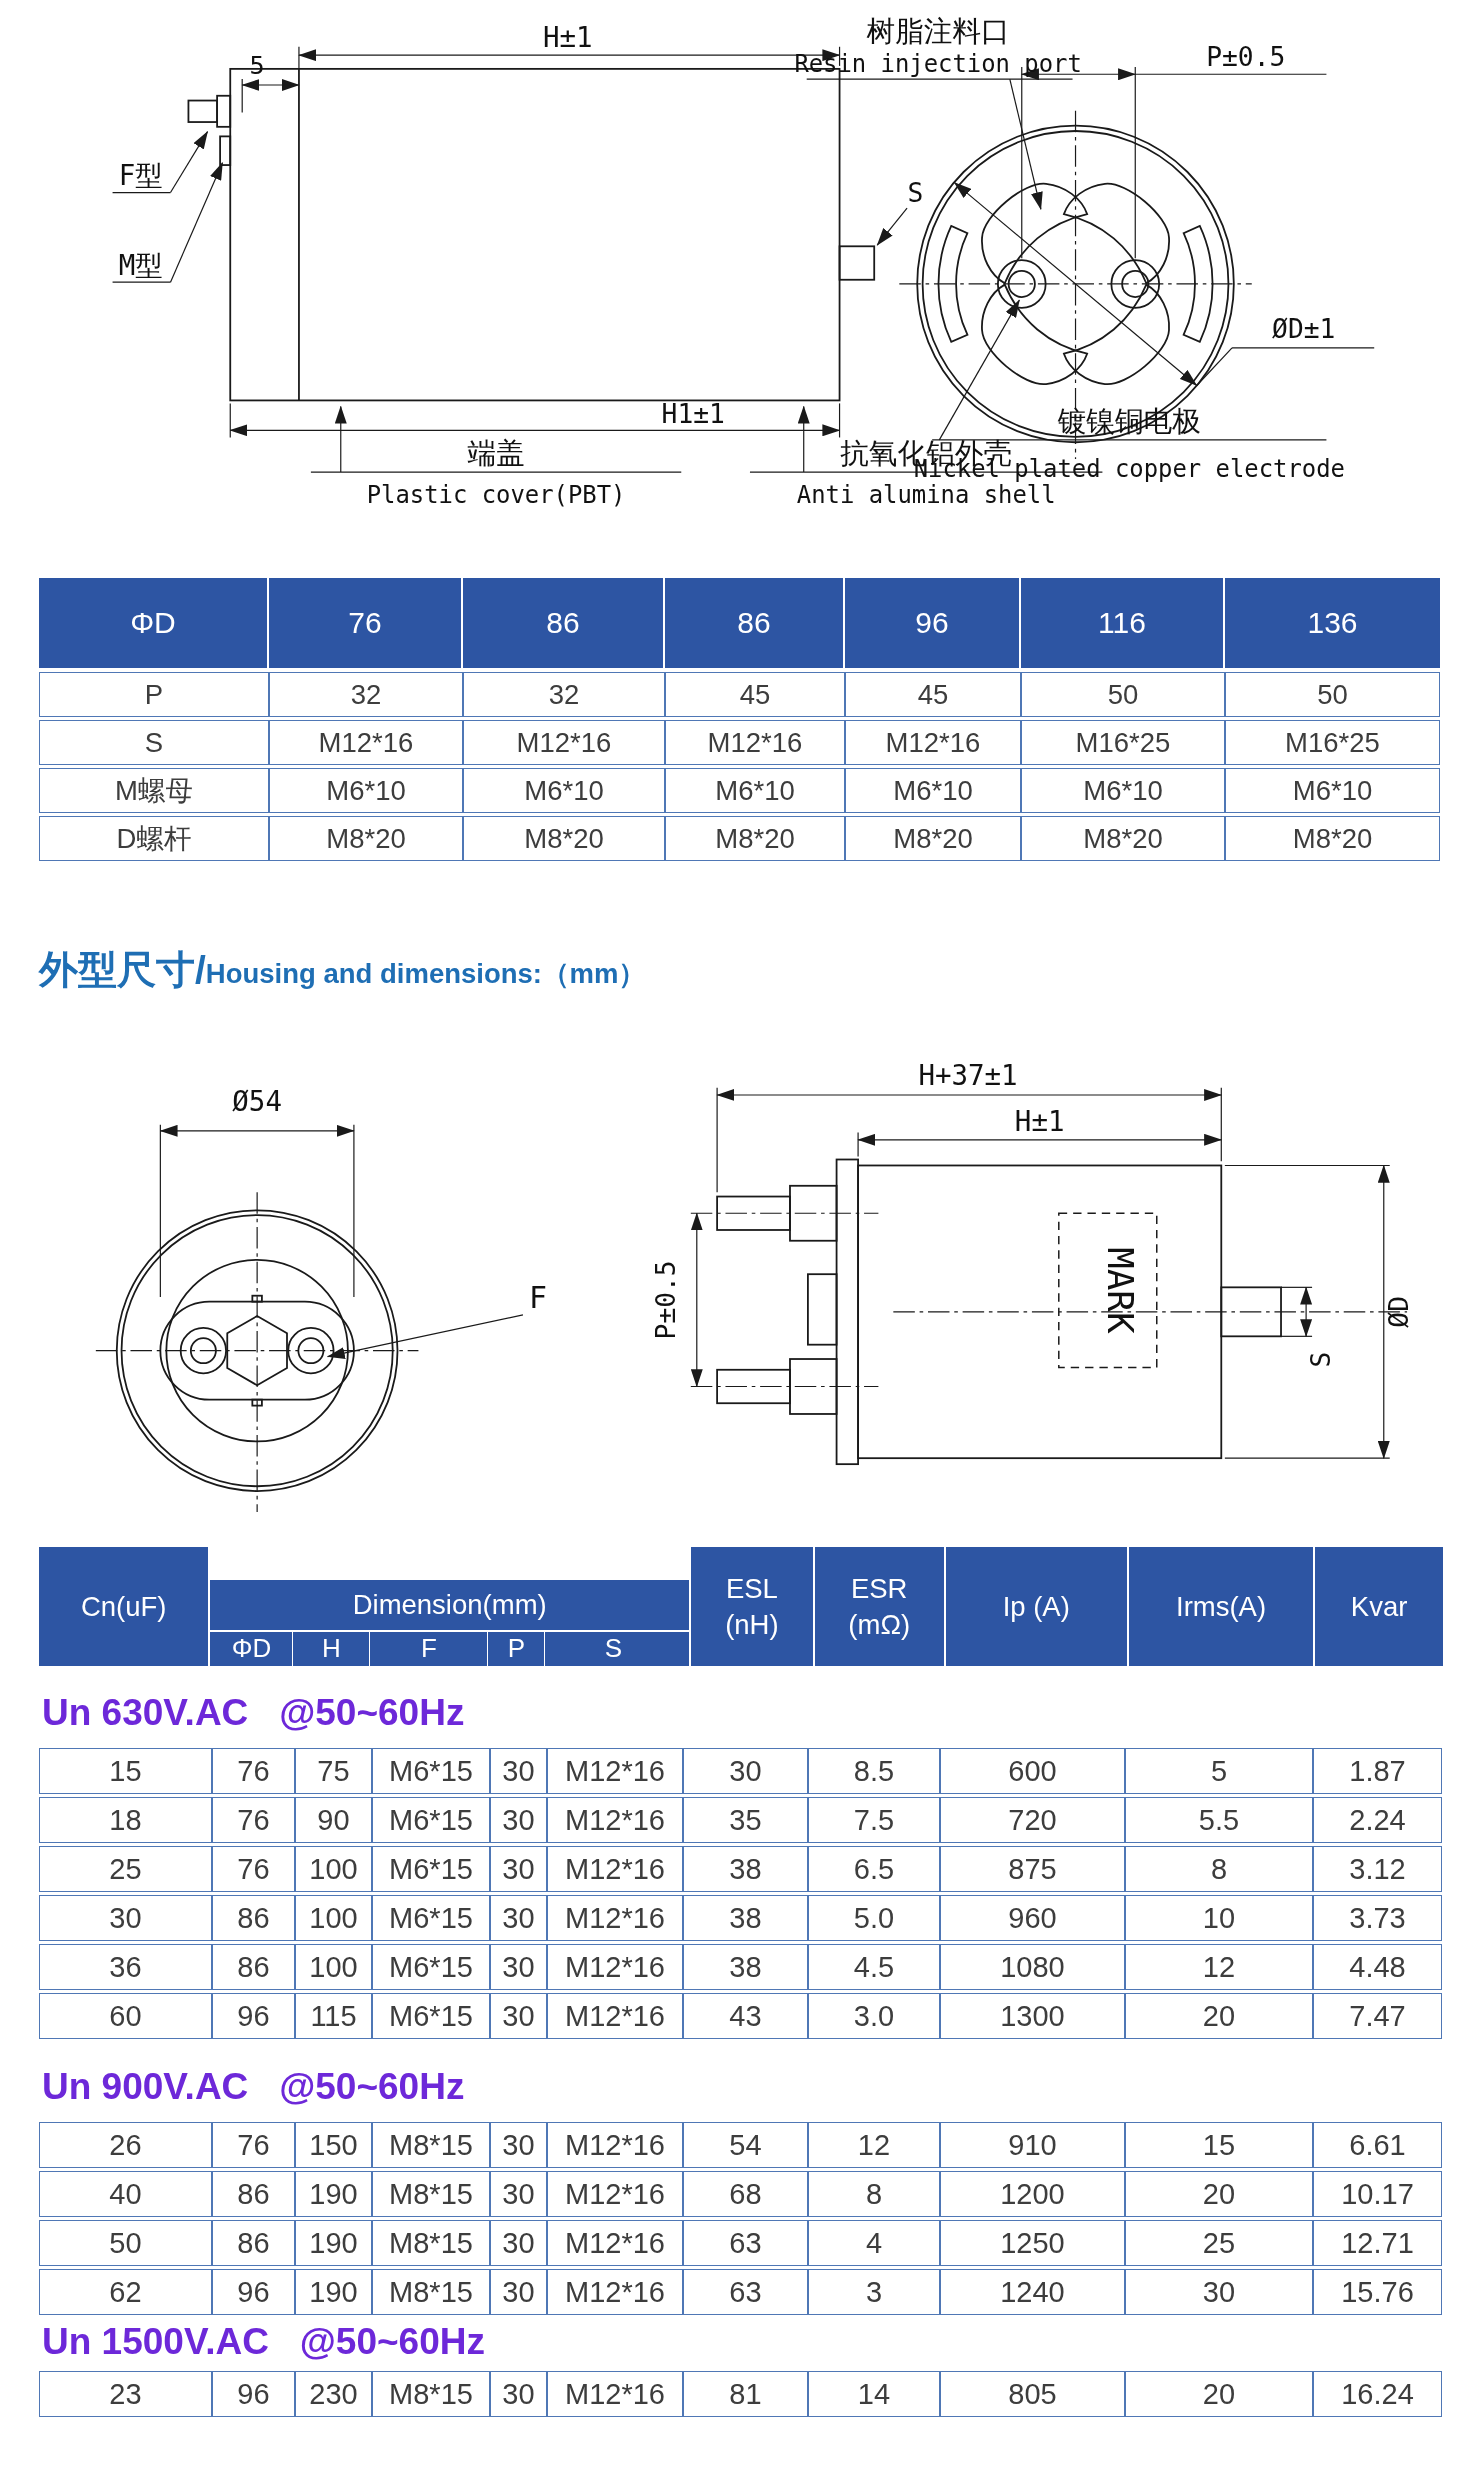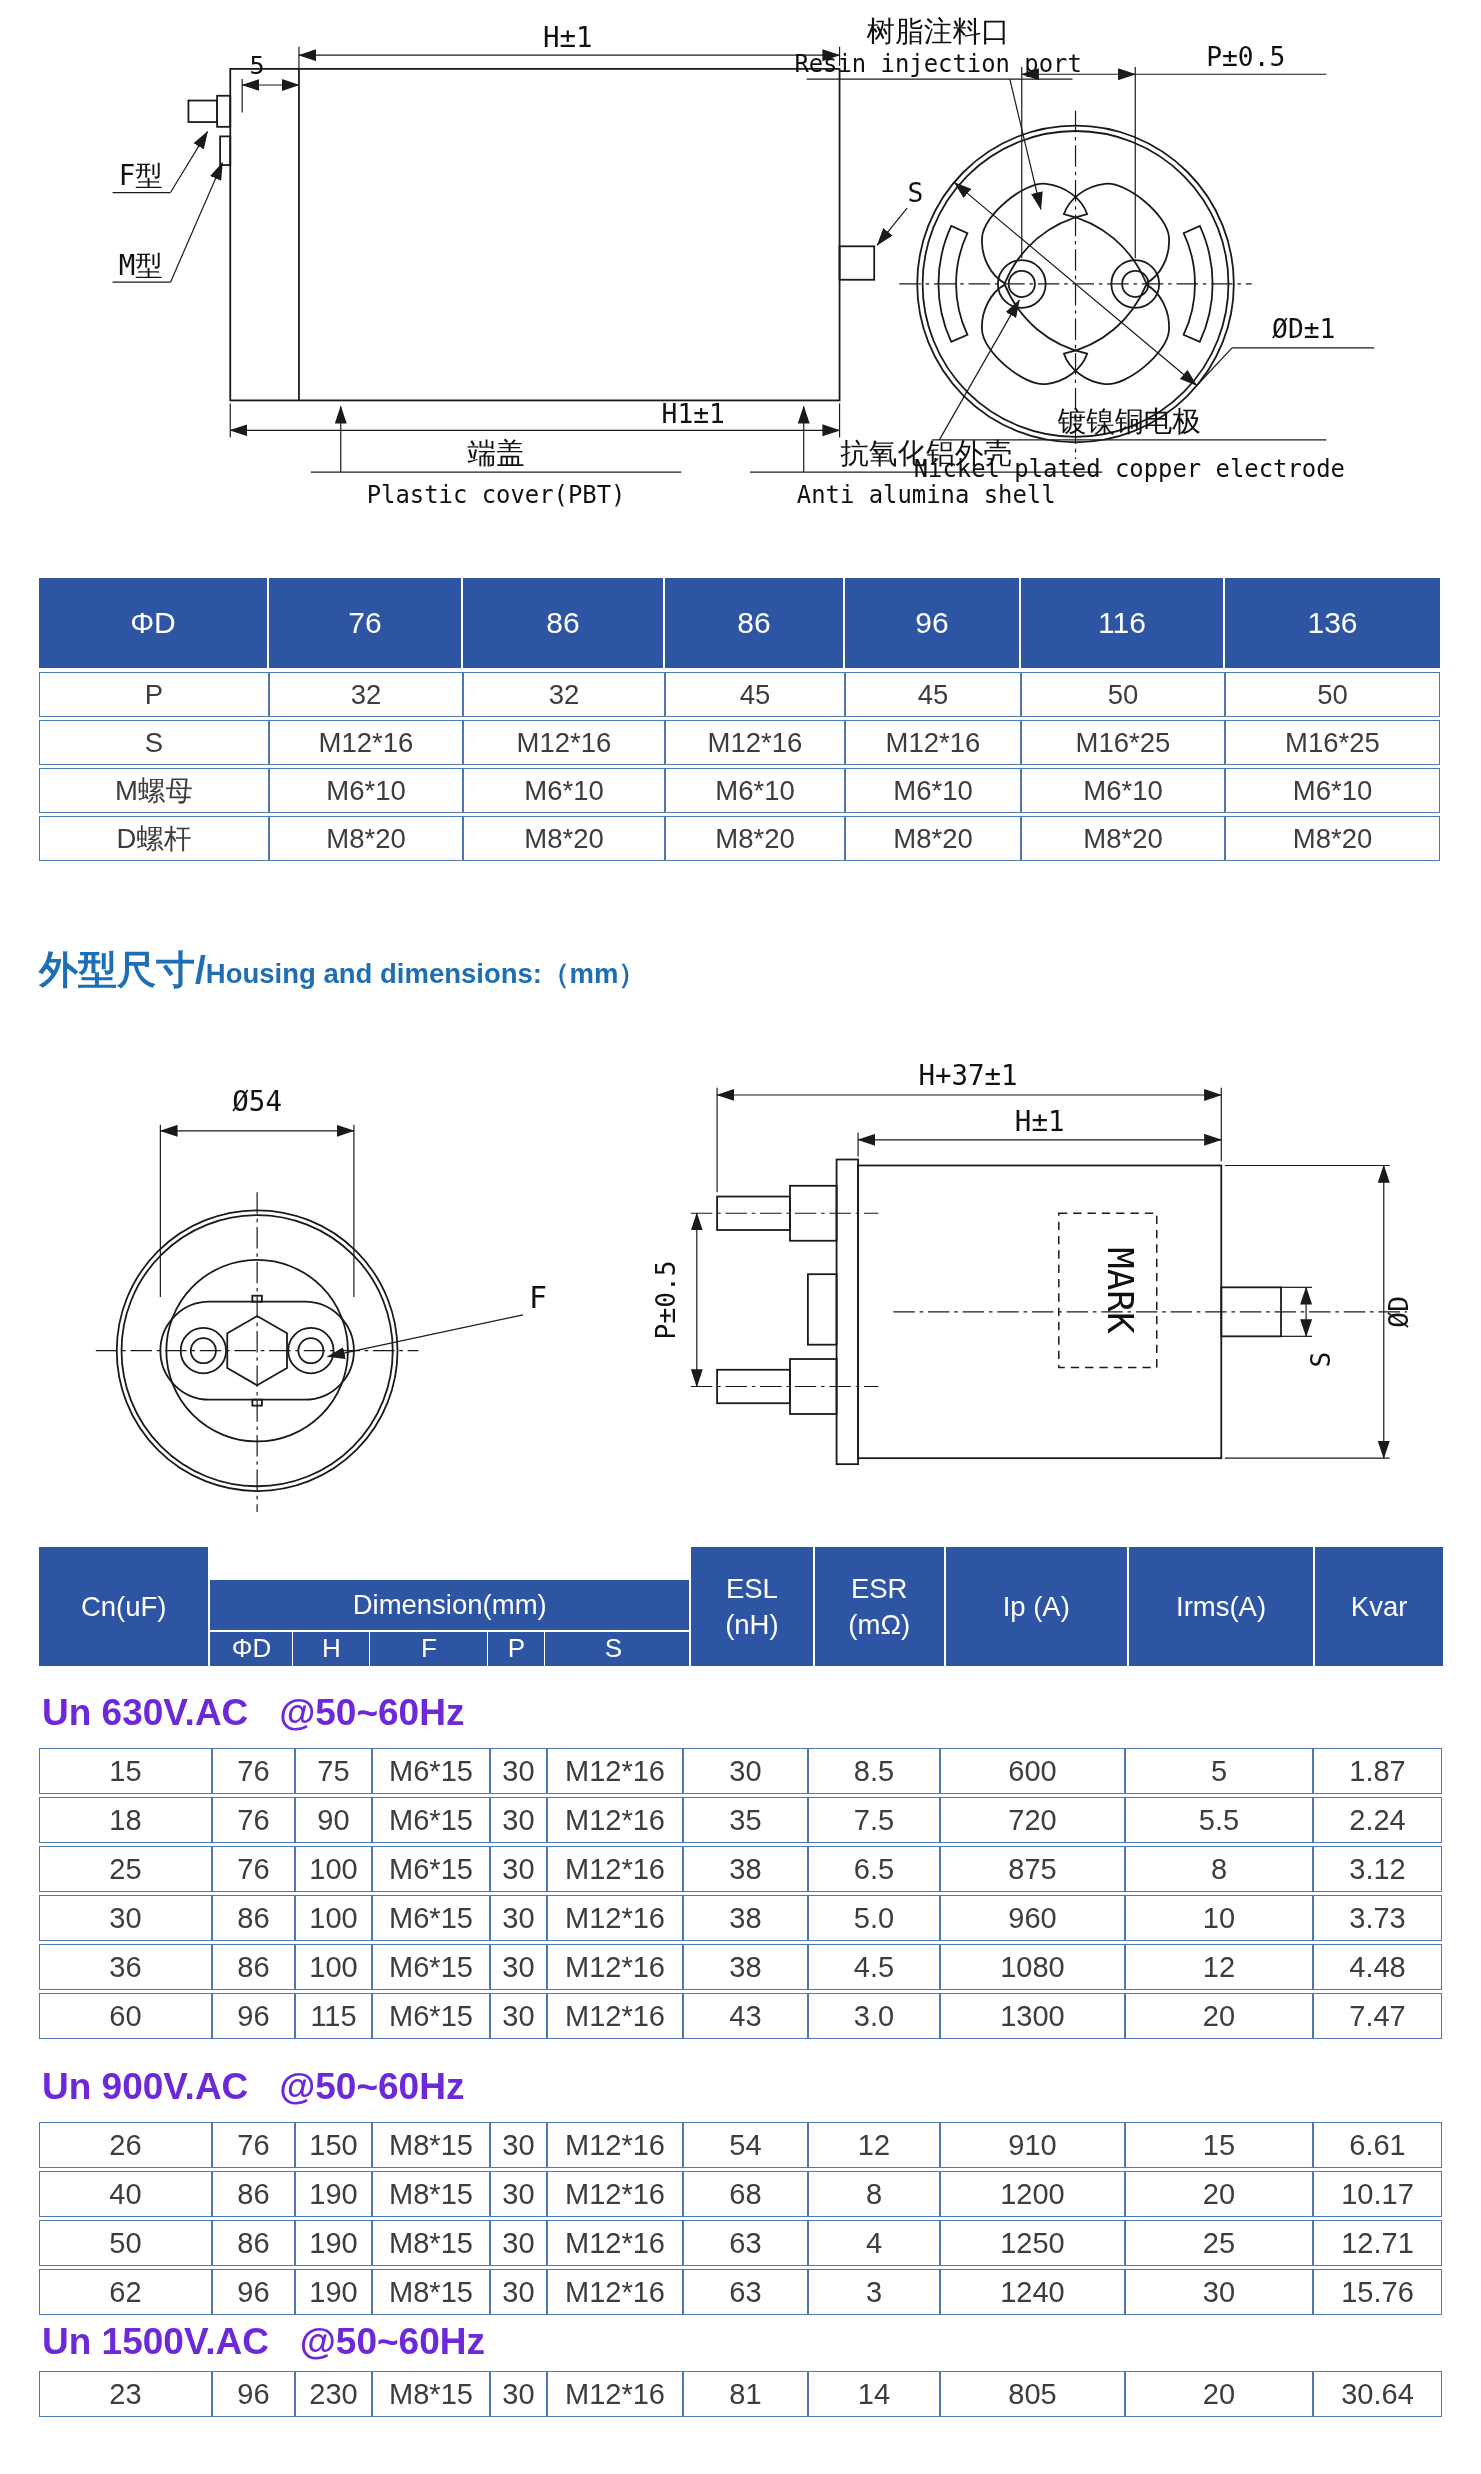--- a/index.html
+++ b/index.html
@@ -456,18 +456,18 @@
         <div class="dcell c0">23</div>
         <div class="dcell c1">96</div>
         <div class="dcell c2">230</div>
         <div class="dcell c3">M8*15</div>
         <div class="dcell c4">30</div>
         <div class="dcell c5">M12*16</div>
         <div class="dcell c6">81</div>
         <div class="dcell c7">14</div>
         <div class="dcell c8">805</div>
         <div class="dcell c9">20</div>
-        <div class="dcell c10">30.64</div>
+        <div class="dcell c10">16.24</div>
       </div>
     </div>
 
 </div>
 
 
 </body></html>

